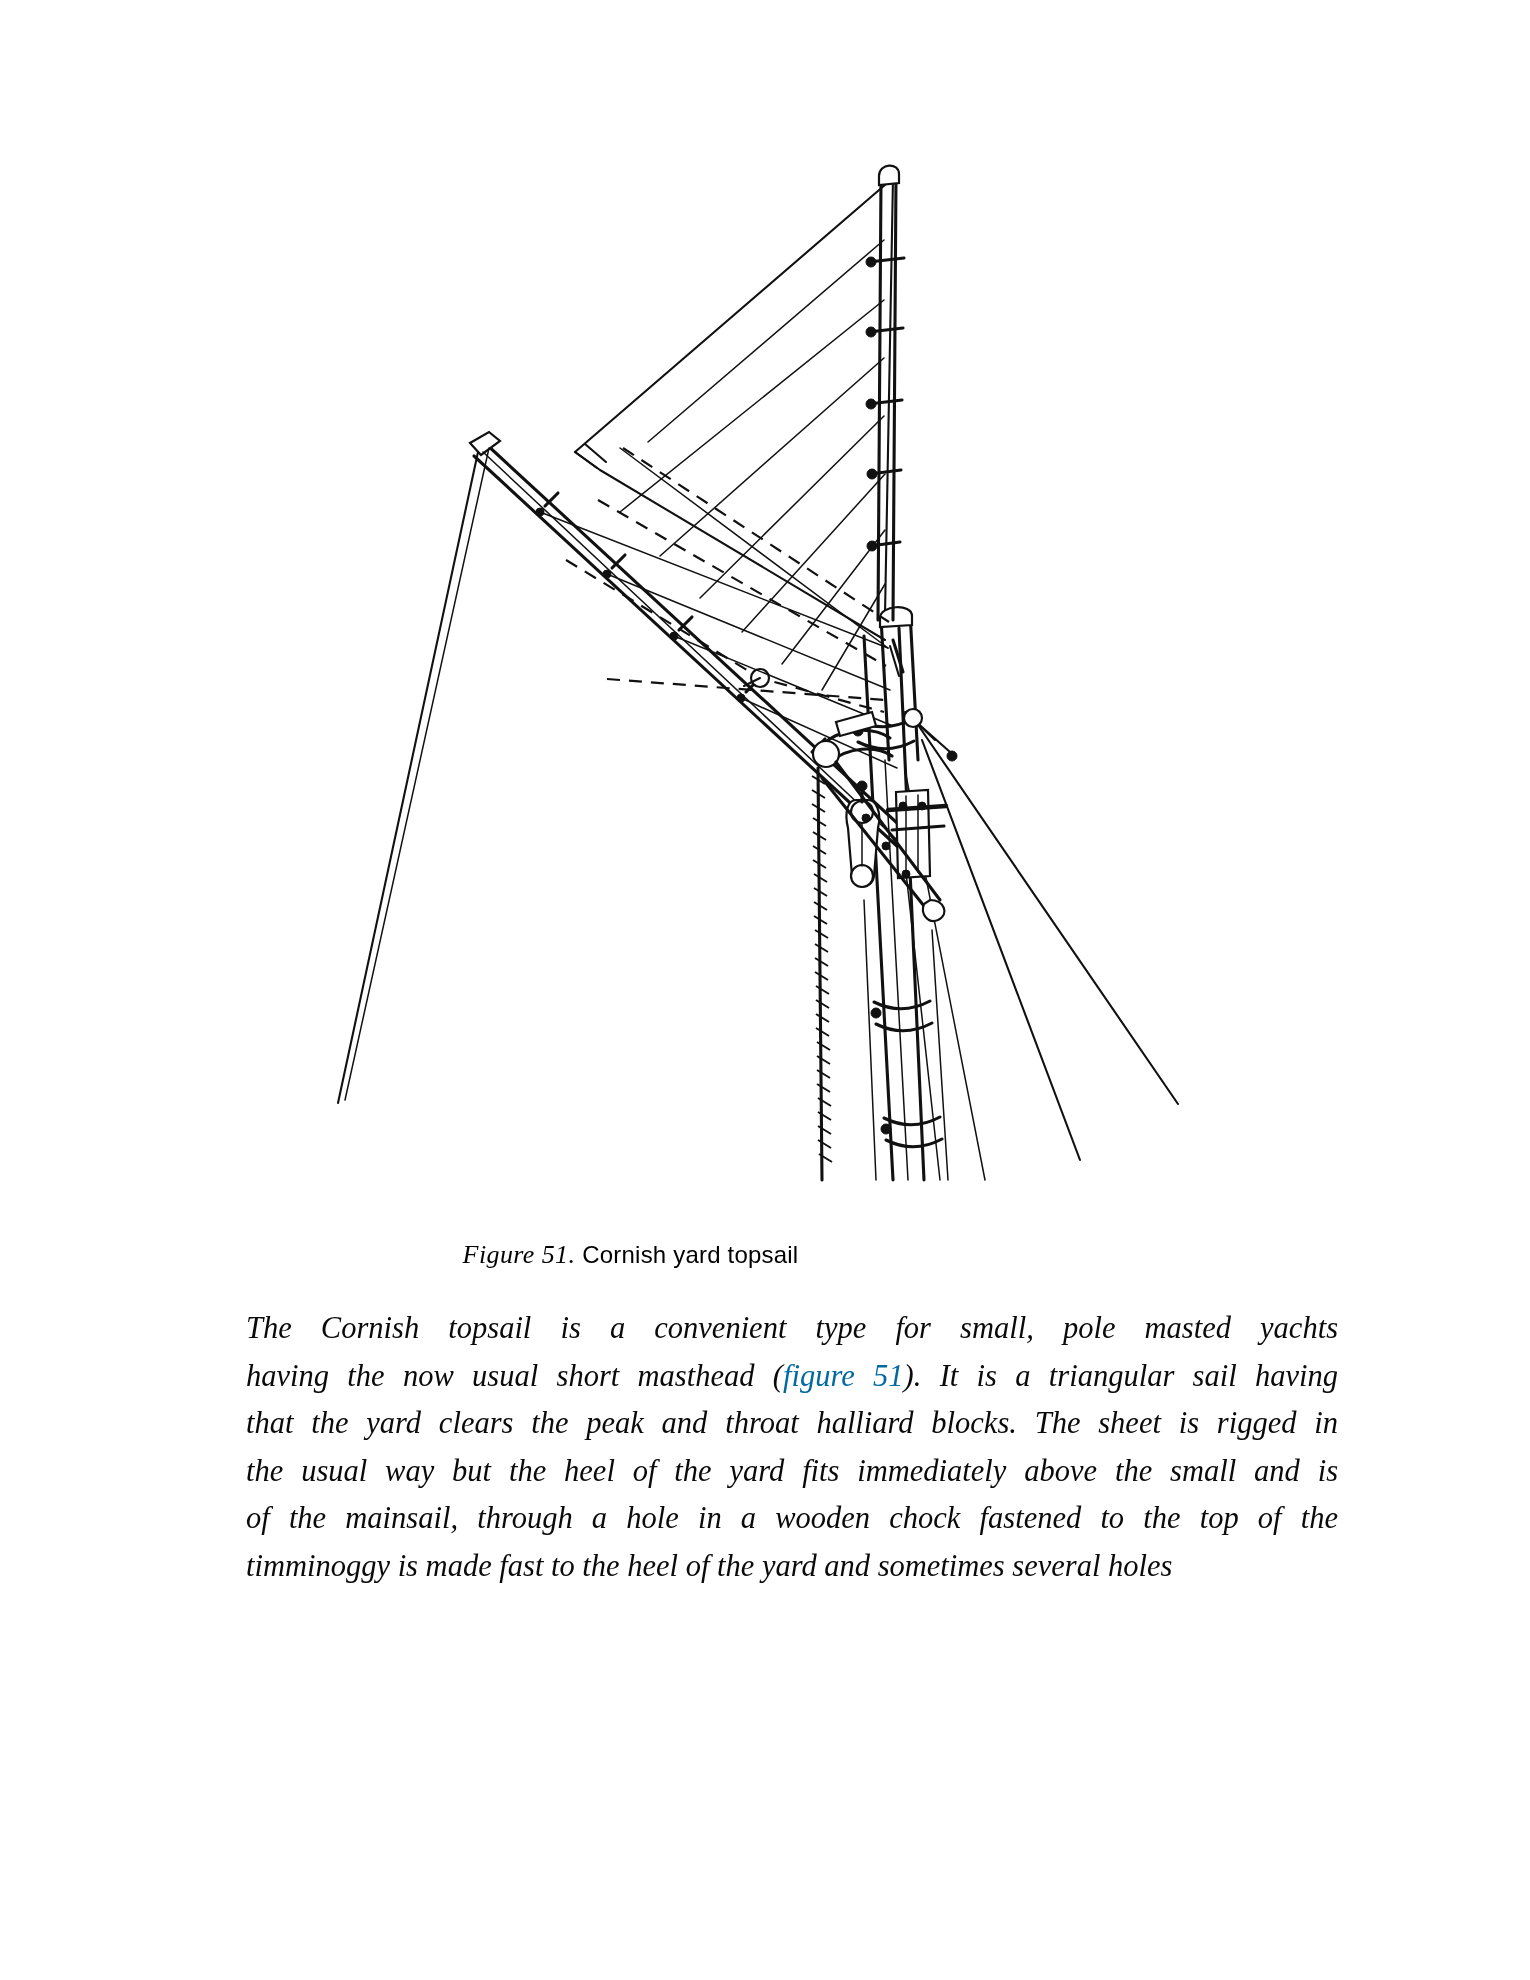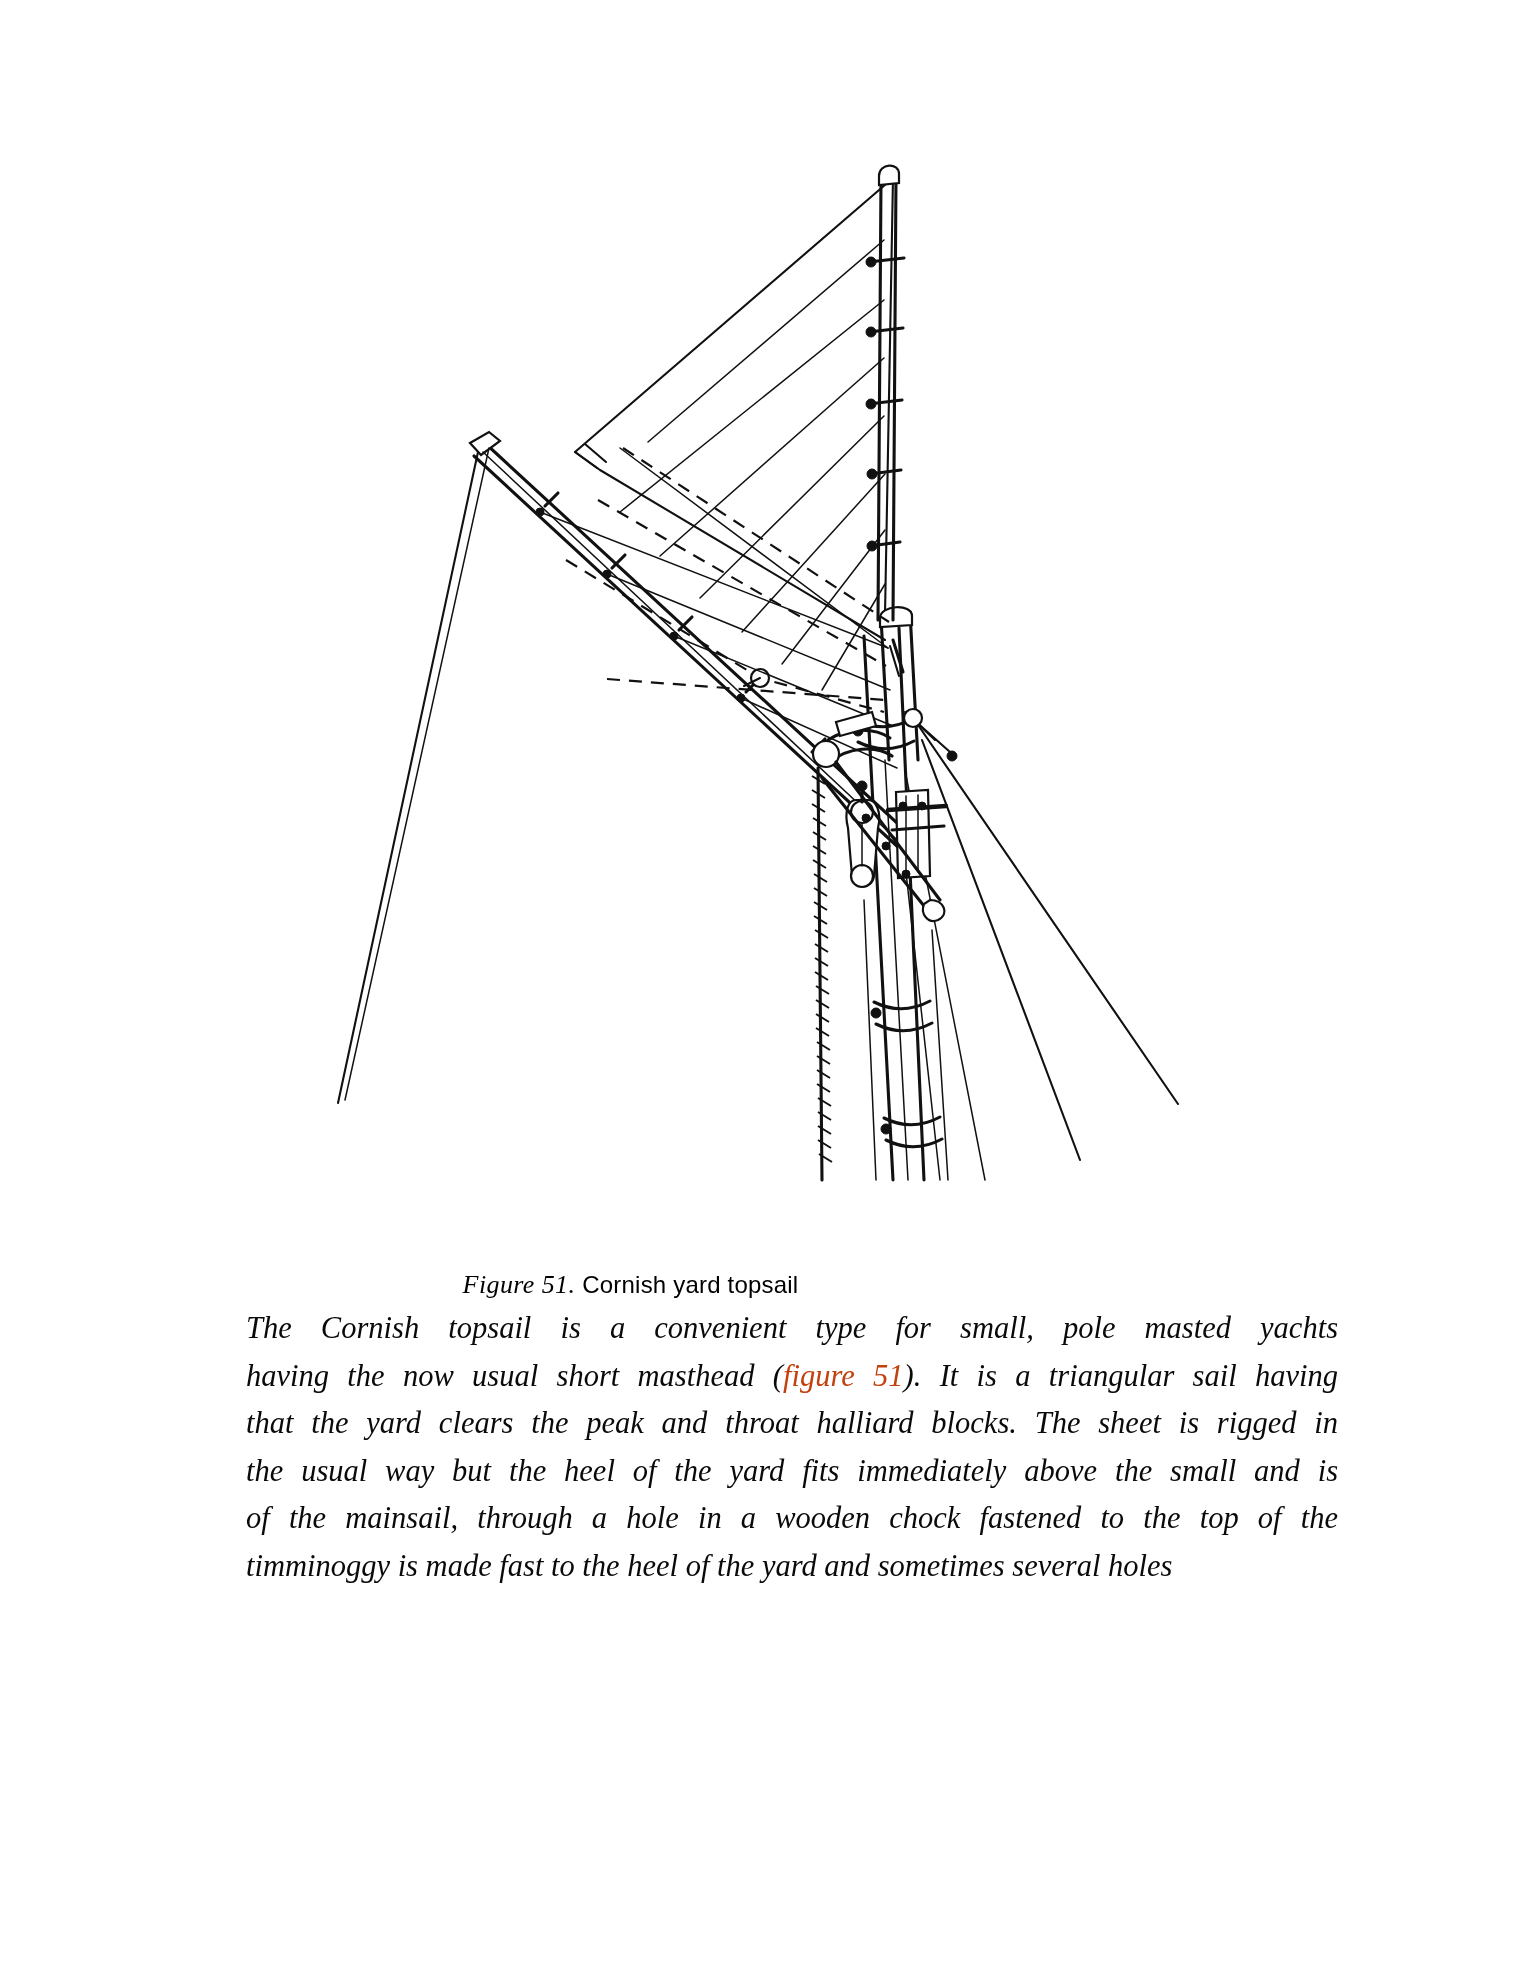--- a/index.html
+++ b/index.html
@@ -37,21 +37,21 @@
     top: 0;
     width: 1530px;
     height: 1230px;
     display: block;
   }
 
   
   #figure-caption {
     position: absolute;
     left: 0;
-    top: 1268px;
+    top: 1238px;
     width: 1261px;
     text-align: center;
     font-size: 25px;
     line-height: 34px;
     white-space: nowrap;
   }
   #figure-caption .cap-label {
     font-family: "Liberation Serif", serif;
     font-style: italic;
     font-size: 26px;
@@ -90,21 +90,21 @@
     text-align-last: justify;
     white-space: nowrap;
   }
   .jline.last {
     text-align-last: left;
   }
   .jline.first {
     text-indent: 56px;
   }
   a.figref {
-    color: #c2410c;
+    color: #0369a1;
     text-decoration: none;
   }
 </style>
 </head>
 <body>
 
 <div id="page">
 
   <div id="figure-block">
     <svg id="figure-svg" viewBox="0 0 1530 1230" xmlns="http://www.w3.org/2000/svg">

